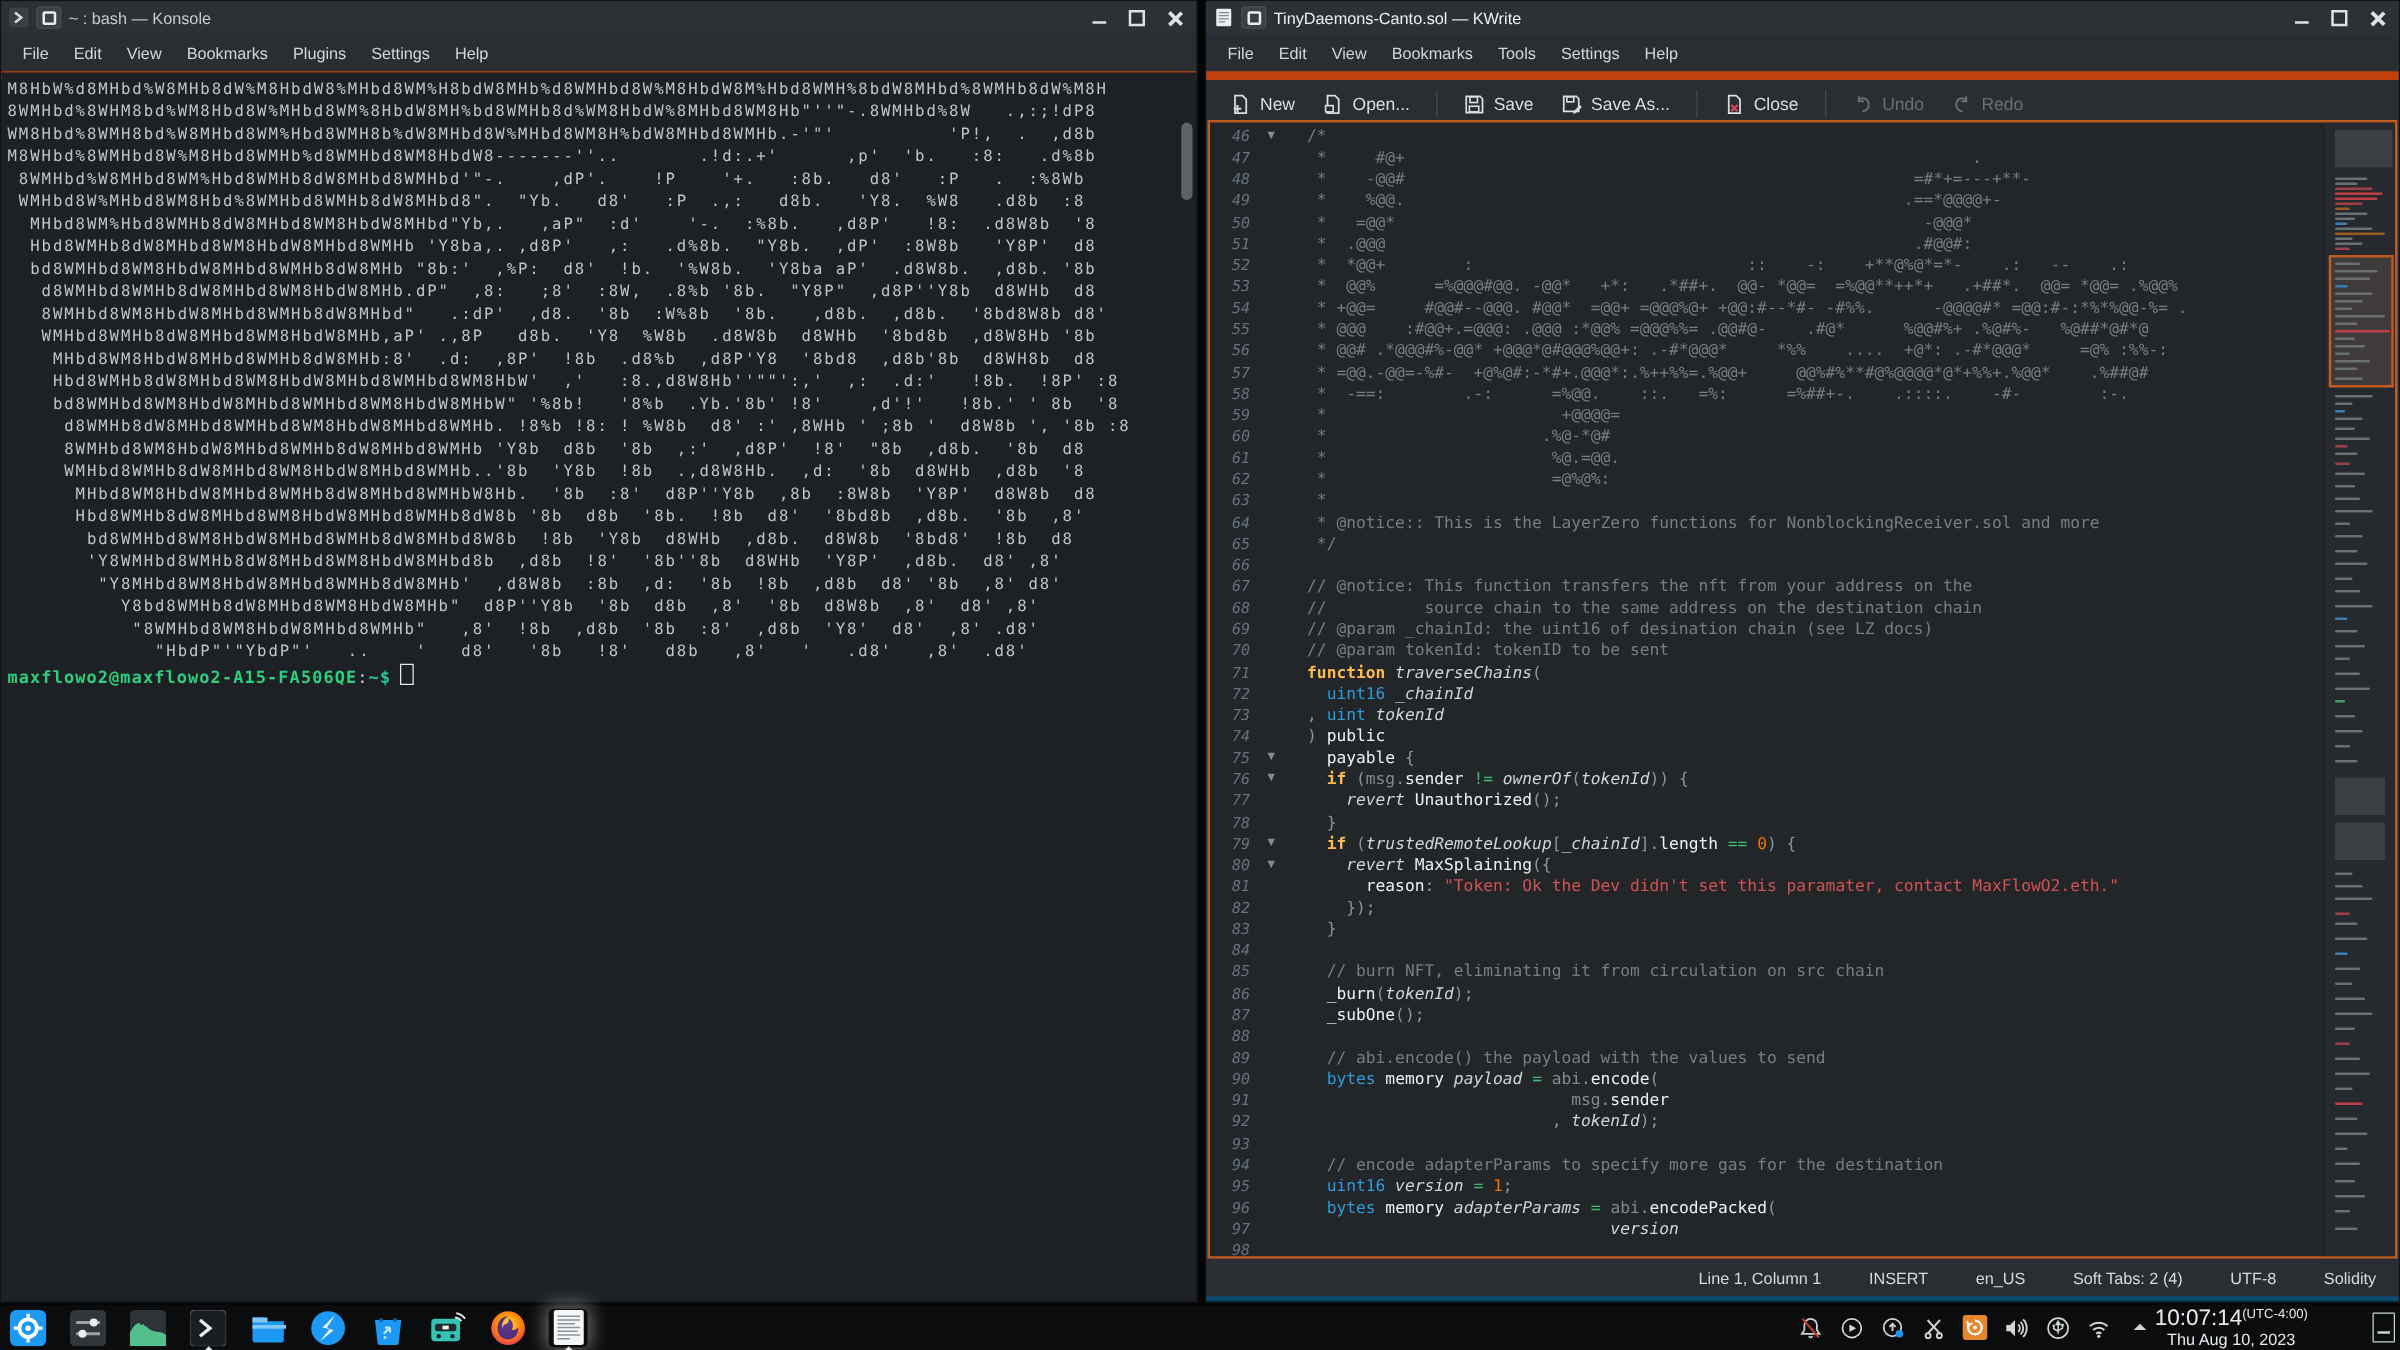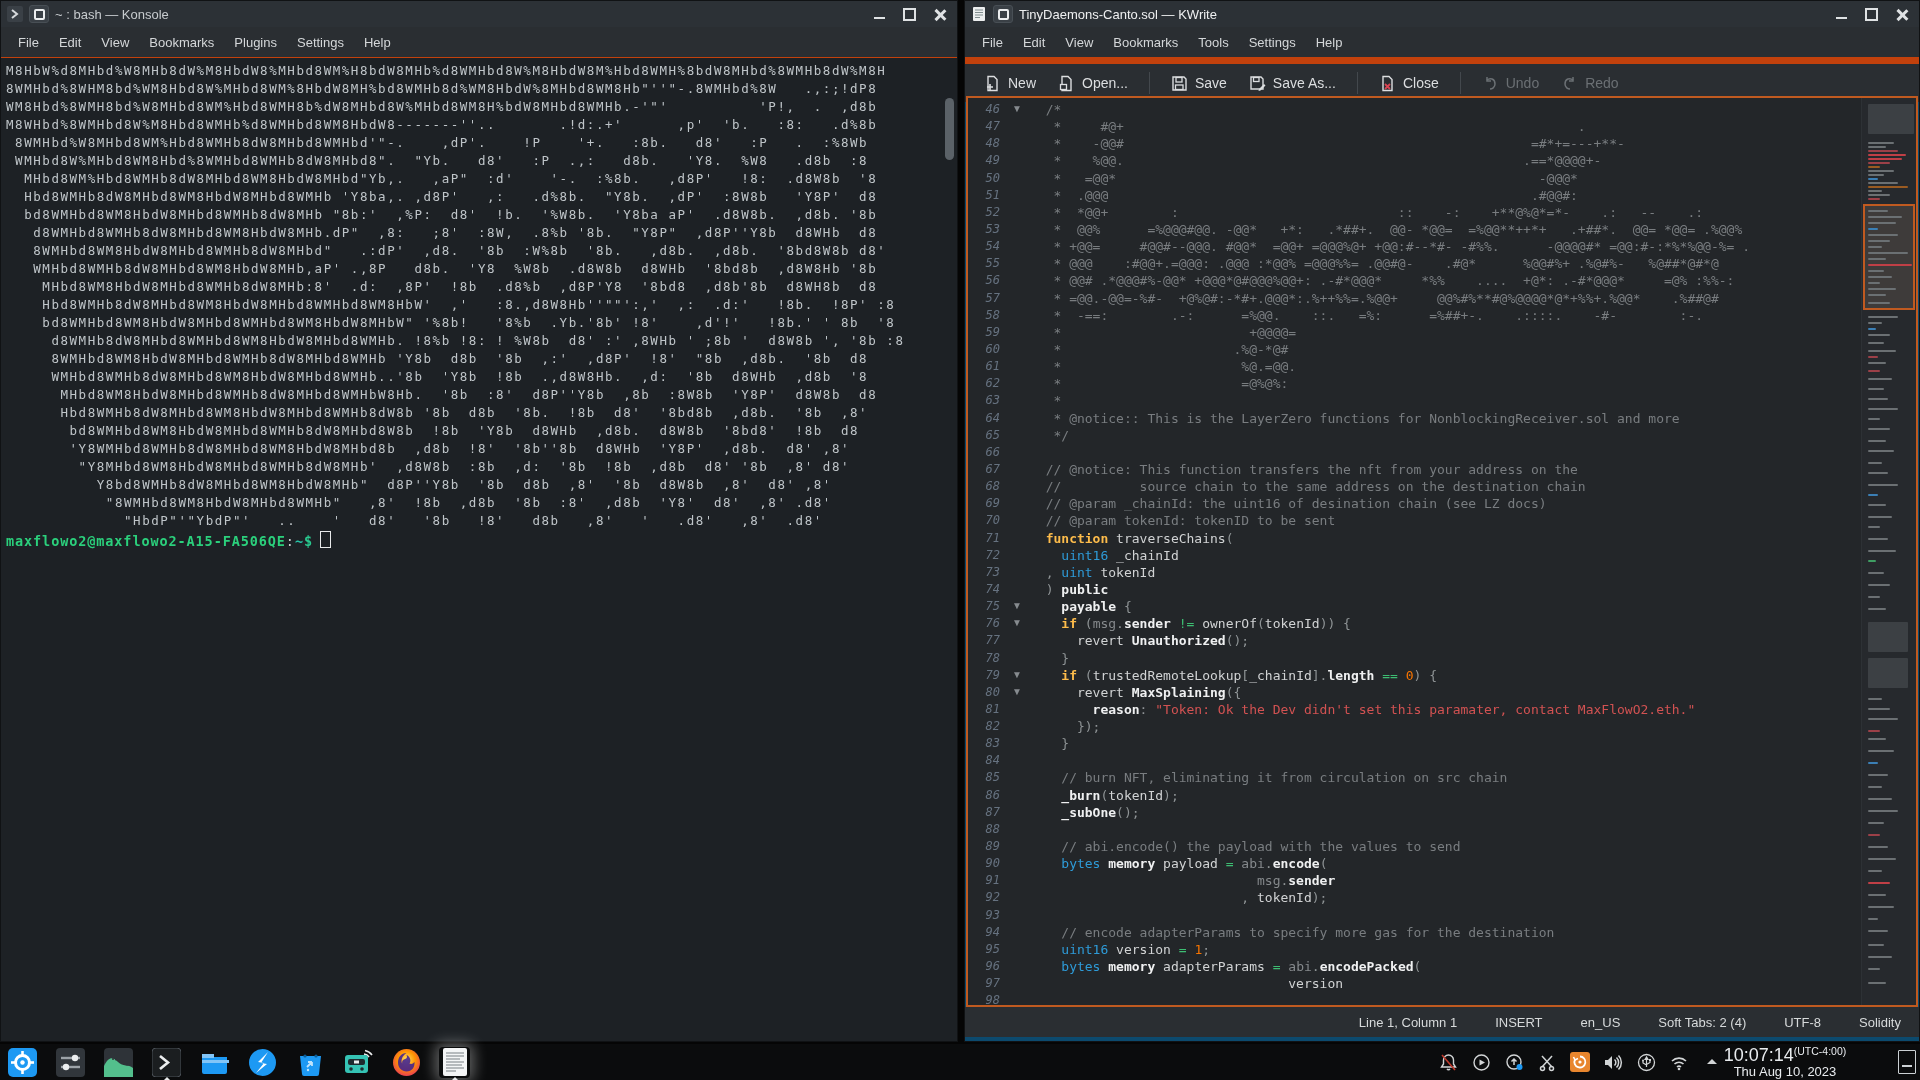--- a/index.html
+++ b/index.html
@@ -42,22 +42,22 @@
   .tsep{width:1px;height:22px;background:#43484d;margin:0 8px;}
   #editor{position:absolute;left:1px;top:95px;right:1px;height:911px;border:2px solid #c05a20;
     background:#232629;box-sizing:border-box;display:flex;overflow:hidden;}
   #gutter{width:40px;flex:0 0 auto;text-align:right;padding:3px 0 0 0;font-style:italic;}
   #foldcol{width:18px;flex:0 0 auto;padding-top:3px;}
   #codecol{flex:1;padding:3px 0 0 4px;overflow:hidden;}
   .ln{display:block;height:17.15px;font-family:"DejaVu Sans Mono",monospace;font-size:12px;
     line-height:17.15px;color:#667280;padding-right:8px;}
   .fold{display:block;height:17.15px;line-height:15px;font-size:10px;color:#868b8f;text-align:center;}
   .code-line{height:17.15px;font-family:"DejaVu Sans Mono",monospace;font-size:13px;line-height:17.15px;white-space:pre;}
-  .c{color:#797d80;} .n{color:#d1d3d4;} .kw{color:#fdbc4b;font-weight:bold;}
-  .ty{color:#2e9bd8;} .b{color:#eff0f1;font-weight:bold;} .it{color:#85898c;}
+  .c{color:#797d80;} .n{color:#d1d3d4;font-style:italic;} .kw{color:#fdbc4b;font-weight:bold;}
+  .ty{color:#2e9bd8;} .b{color:#eff0f1;font-weight:normal;} .it{color:#85898c;}
   .op{color:#3dbd72;} .num{color:#f67400;} .str{color:#d25252;} .pu{color:#8f9496;}
   #minimap{width:54px;flex:0 0 auto;background:#26292d;border-left:1px solid #2d3135;position:relative;}
   .mm-bar{position:absolute;left:6px;height:2px;border-radius:1px;}
   #mm-view{position:absolute;left:1px;right:1px;top:106px;height:106px;border:2px solid #c05a20;
     background:rgba(216,170,140,0.14);box-sizing:border-box;}
   #statusbar{position:absolute;left:0;right:0;top:1006px;height:30px;background:#2a2e32;
     display:flex;align-items:center;justify-content:flex-end;gap:38px;padding:0 18px;font-size:13px;color:#d7dadb;}
   
   #taskbar{position:absolute;left:0;top:1044px;width:1920px;height:36px;background:#0b0c0d;
     display:flex;align-items:center;}

